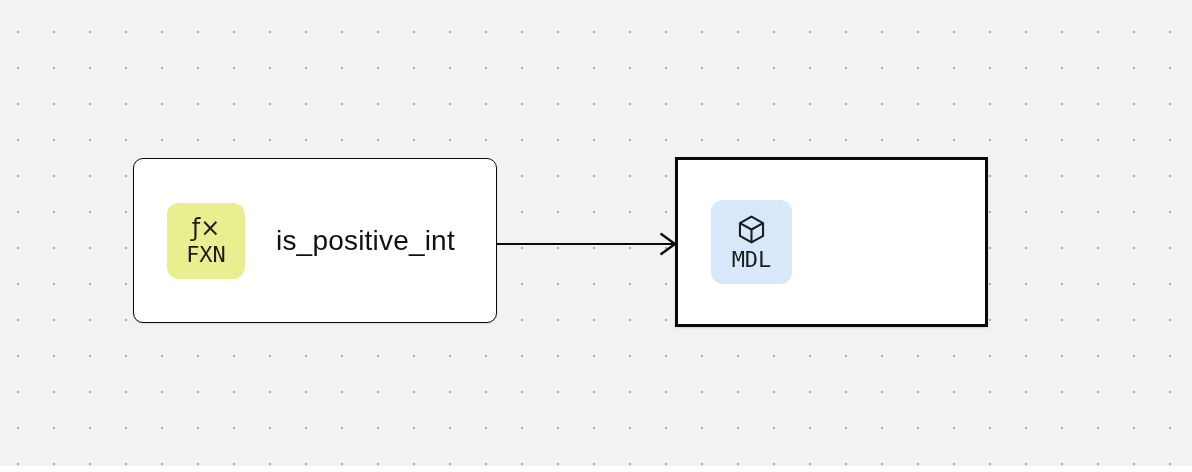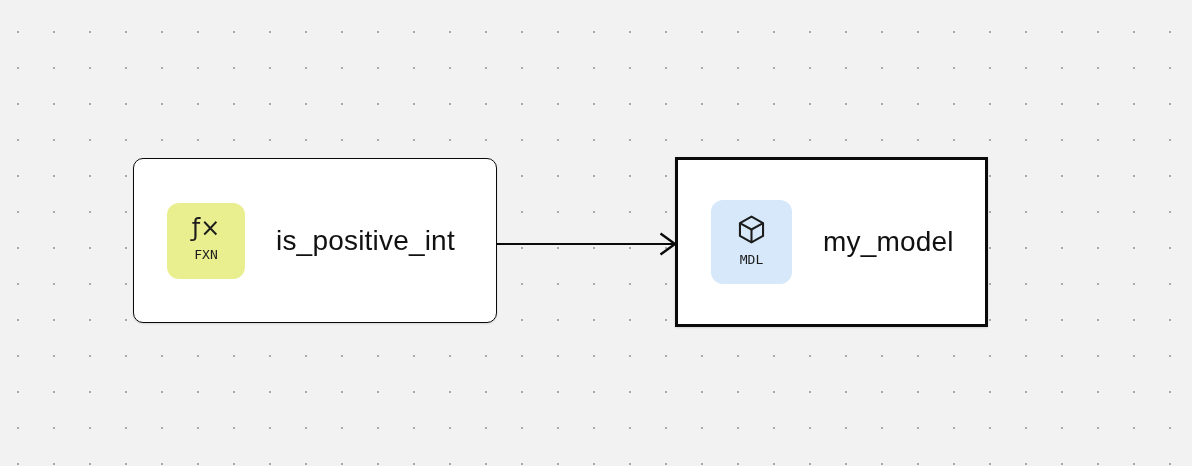--- a/index.html
+++ b/index.html
@@ -52,21 +52,21 @@
   .badge-mdl{width:81px;height:84px;background:var(--mdl-badge-bg);}
 
   .fx-glyph{
     font-family:"DejaVu Sans",sans-serif;
     font-size:24px;
     line-height:26px;
     color:#1c1c1c;
   }
   .badge-code{
     font-family:"DejaVu Sans Mono","Liberation Mono",monospace;
-    font-size:13px;
+    font-size:22px;
     line-height:22px;
     color:#1c1c1c;
   }
   .cube-svg{display:block;}
 
   .node-label{
     font-size:28px;
     color:var(--text-color);
     white-space:nowrap;
     letter-spacing:0.2px;
@@ -103,17 +103,16 @@
     <div class="badge badge-mdl">
       <svg class="cube-svg" width="33" height="33" viewBox="0 0 24 24">
         <g fill="none" stroke="#1c1c1c" stroke-width="1.5" stroke-linejoin="round">
           <path d="M12 2.6 L20.4 7.3 V16.7 L12 21.4 L3.6 16.7 V7.3 Z"></path>
           <path d="M3.6 7.3 L12 12 L20.4 7.3"></path>
           <path d="M12 12 V21.4"></path>
         </g>
       </svg>
       <span class="badge-code">MDL</span>
     </div>
-    <span class="node-label">my_model</span>
   </div>
 
   <div class="bottom-edge"></div>
 </div>
 
 </body></html>

